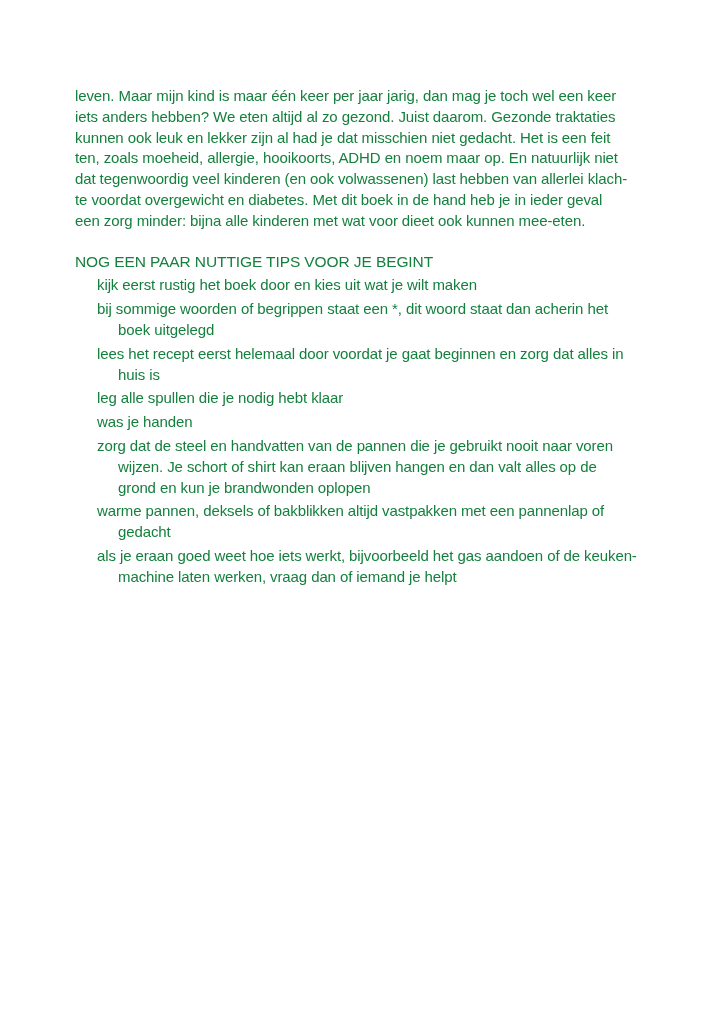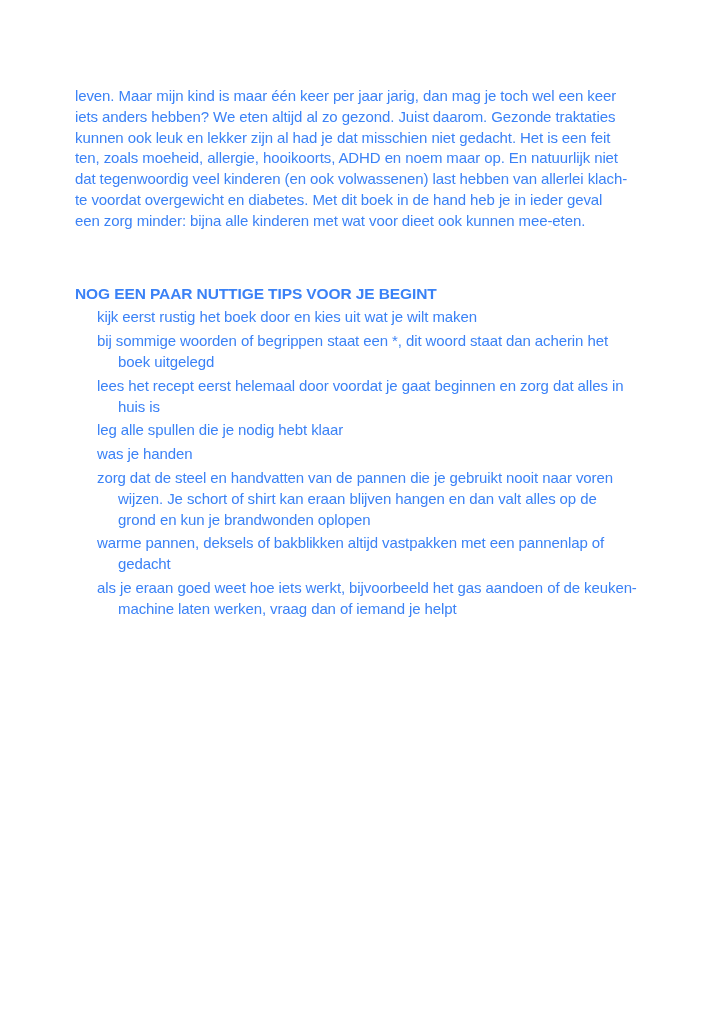--- a/index.html
+++ b/index.html
@@ -8,38 +8,38 @@
     background: #ffffff;
   }
   .page {
     position: relative;
     width: 724px;
     height: 1024px;
     background: #ffffff;
     box-sizing: border-box;
     padding: 86px 58px 0 75px;
     font-family: "Liberation Sans", sans-serif;
-    color: #3b82f6;
+    color: #15803d;
     overflow: hidden;
   }
   .body-text {
     font-size: 15px;
     line-height: 20.8px;
     letter-spacing: -0.1px;
   }
   .line {
     white-space: nowrap;
   }
   .section-heading {
-    margin-top: 52px;
+    margin-top: 20px;
     font-size: 15.5px;
     line-height: 20.8px;
     letter-spacing: -0.1px;
     white-space: nowrap;
-    font-weight: bold;
+    font-weight: normal;
   }
   .tips-list {
     margin: 0;
     padding: 0;
   }
   .tip {
     margin-top: 3px;
   }
   .tip-first {
     padding-left: 22px;

